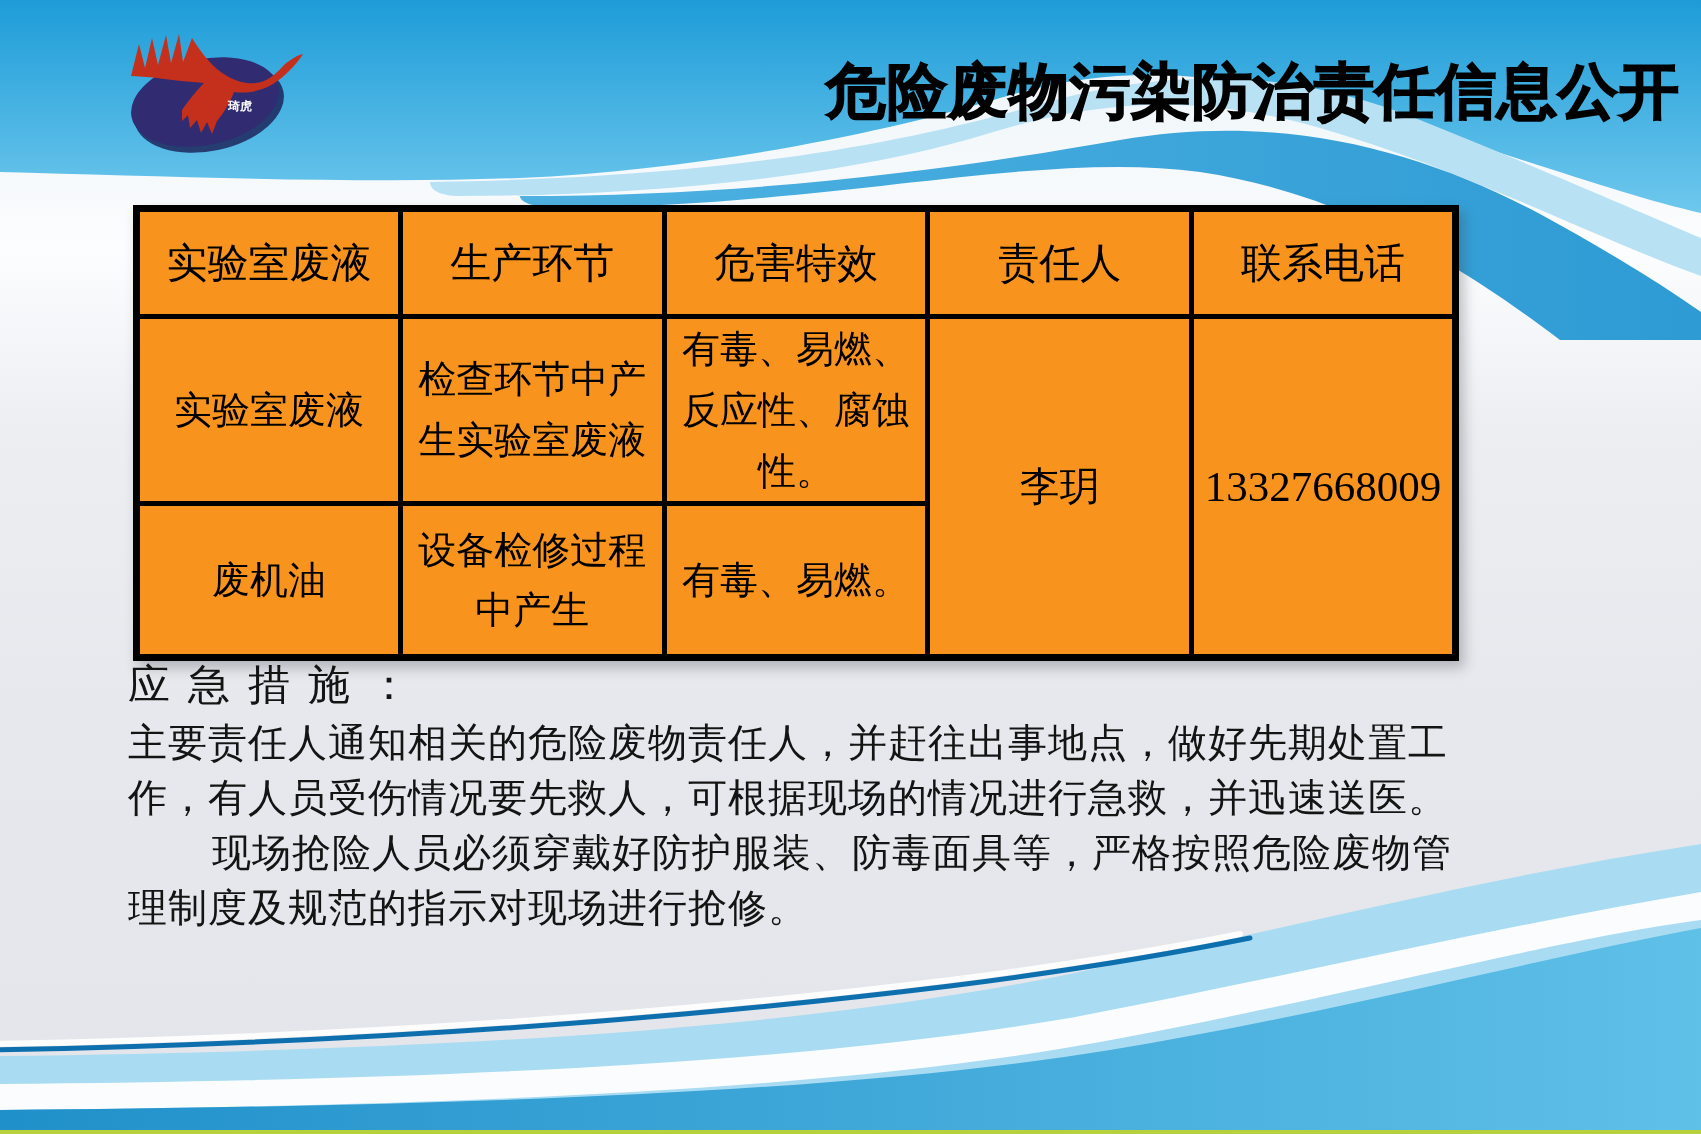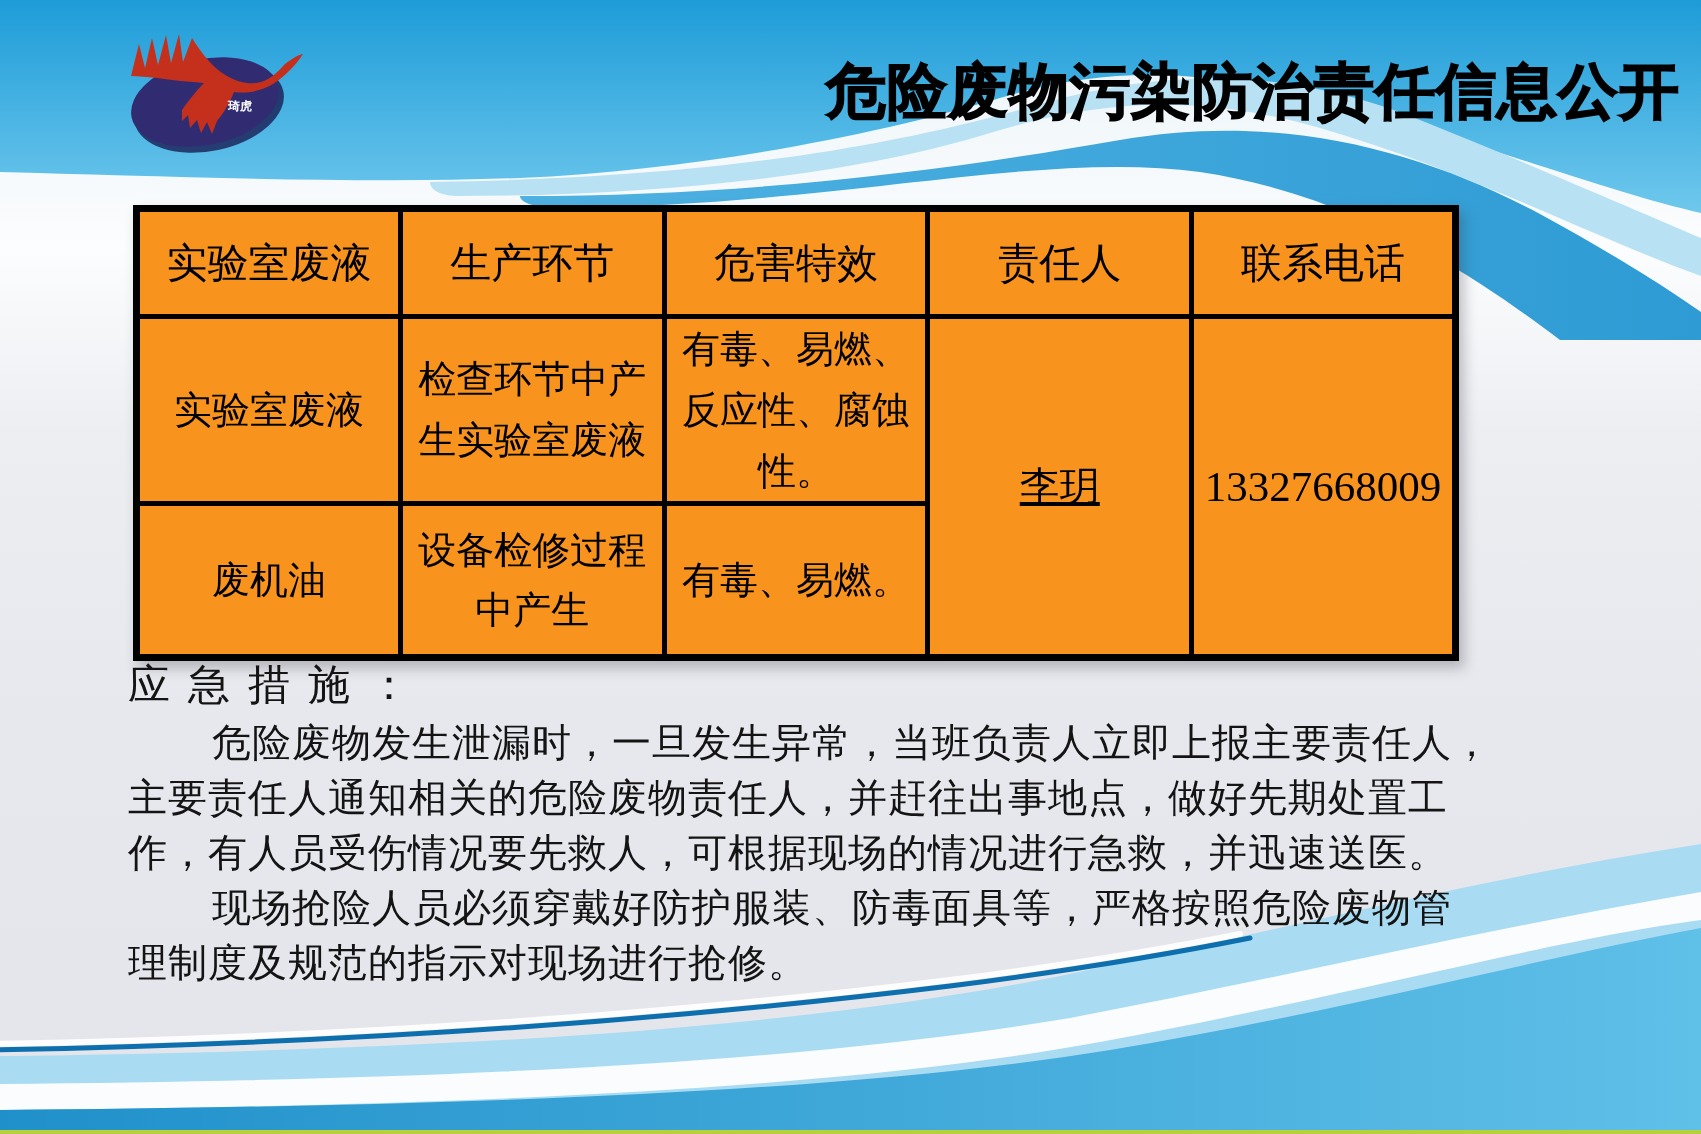--- a/index.html
+++ b/index.html
@@ -24,21 +24,21 @@
     box-shadow:5px 7px 12px rgba(55,55,65,.30);
   }
   .haz-table th,.haz-table td{
     background:#F8941D;border:5px solid #000;text-align:center;vertical-align:middle;
     color:#000;padding:0 2px;font-weight:500;overflow:hidden;
   }
   .haz-table{border:7px solid #000;}
   .haz-table th{font-size:41px;}
   .cell-name{font-size:38px;}
   .cell-wrap{font-size:38px;line-height:1.6;}
-  .cell-person{font-size:40px;text-decoration:underline;}
+  .cell-person{font-size:40px;}
   .cell-phone{font-size:43px;font-family:"Liberation Serif",serif;font-weight:400;}
   .row-head{height:108px;}
   .row-1 td{height:145px;}
   .row-2 td{height:148px;}
   .emergency{
     position:absolute;left:128px;top:655px;width:1466px;z-index:5;
     font-family:"Liberation Serif",serif;color:#141414;
   }
   .em-heading{font-size:42px;letter-spacing:18px;line-height:60px;}
   .em-line{font-size:39px;letter-spacing:1px;line-height:55px;white-space:nowrap;}
@@ -132,21 +132,20 @@
       <tr class="row-2">
         <td class="cell-name">废机油</td>
         <td class="cell-wrap">设备检修过程中产生</td>
         <td class="cell-wrap">有毒、易燃。</td>
       </tr>
     </tbody>
   </table>
 
   <div class="emergency">
     <div class="em-heading">应急措施：</div>
-    <div class="em-line em-indent">危险废物发生泄漏时，一旦发生异常，当班负责人立即上报主要责任人，</div>
     <div class="em-line">主要责任人通知相关的危险废物责任人，并赶往出事地点，做好先期处置工</div>
     <div class="em-line">作，有人员受伤情况要先救人，可根据现场的情况进行急救，并迅速送医。</div>
     <div class="em-line em-indent">现场抢险人员必须穿戴好防护服装、防毒面具等，严格按照危险废物管</div>
     <div class="em-line">理制度及规范的指示对现场进行抢修。</div>
   </div>
 
   <svg class="wave-svg ftr" width="1701" height="300" viewBox="0 0 1701 300" aria-hidden="true">
     <defs>
       <linearGradient id="fg" x1="0" y1="0" x2="1" y2="0">
         <stop offset="0" stop-color="#2090CA"></stop>

